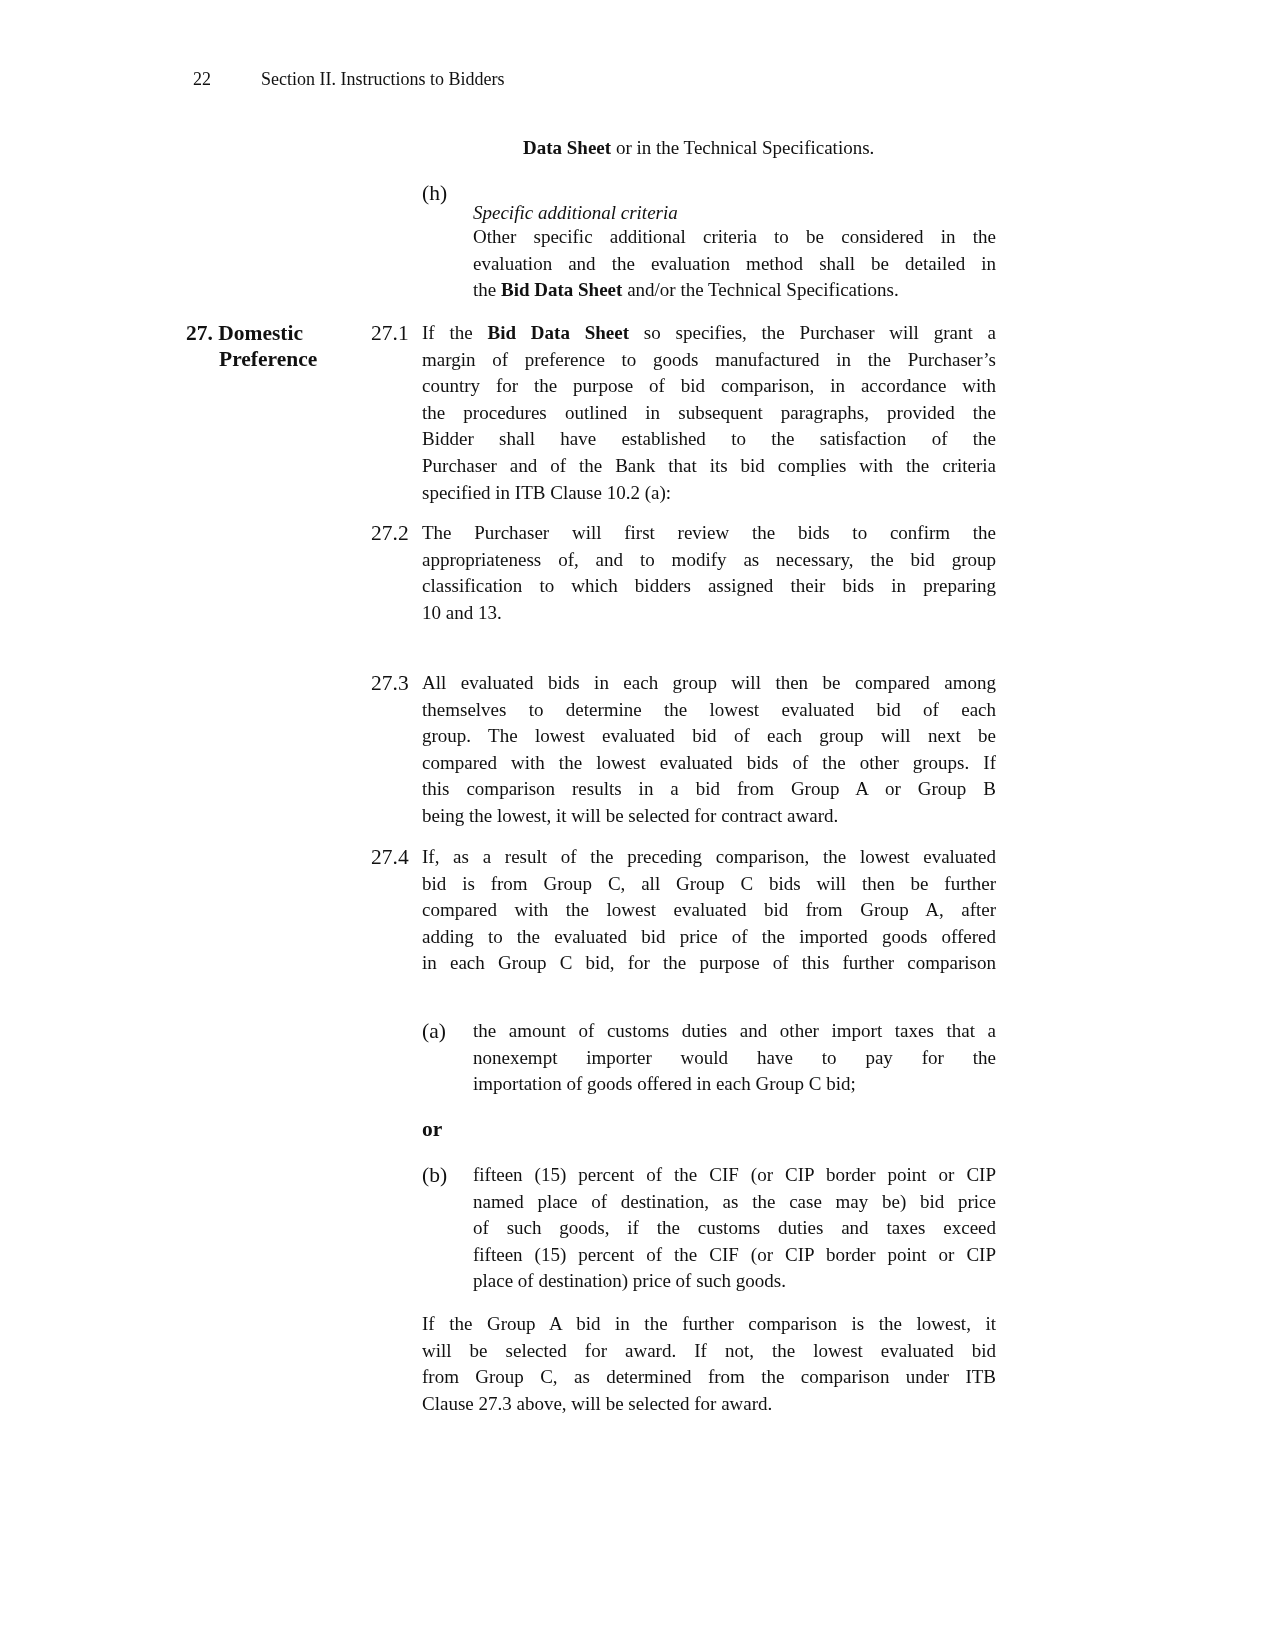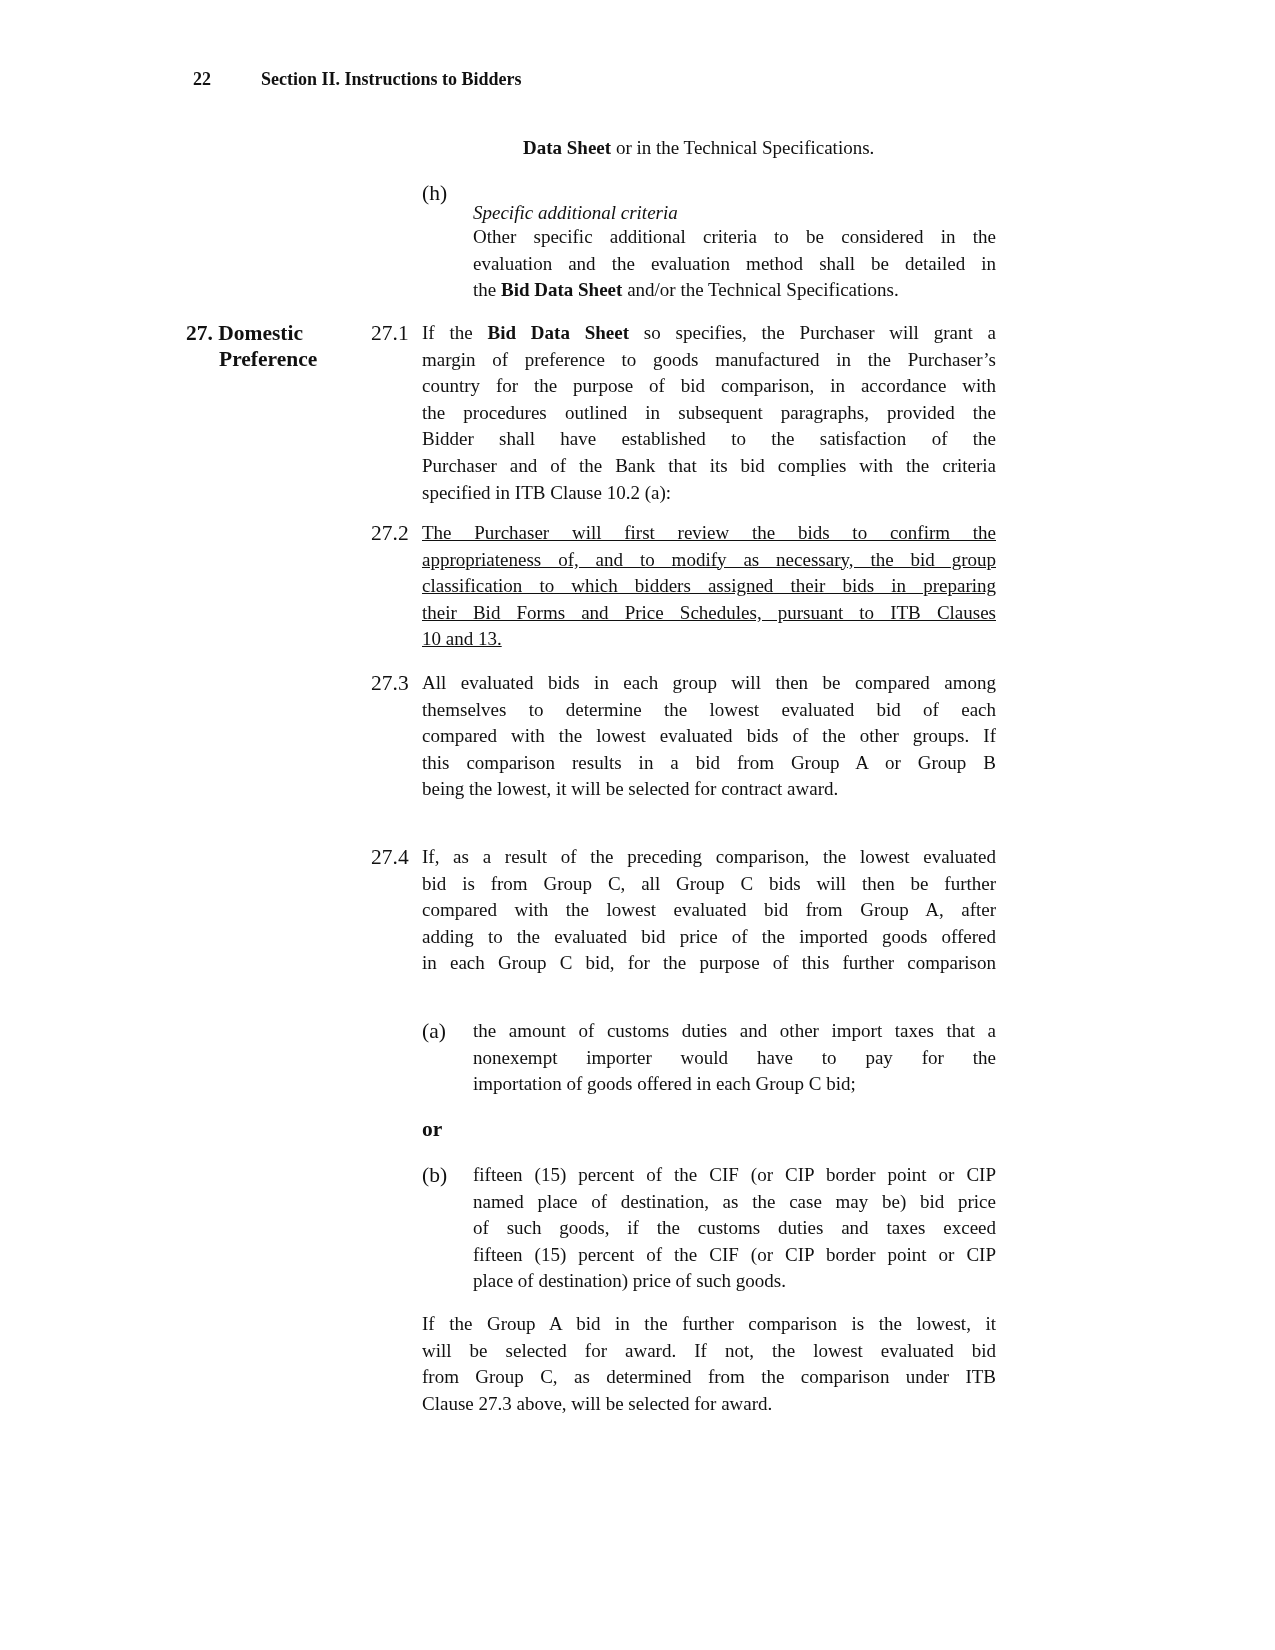--- a/index.html
+++ b/index.html
@@ -15,21 +15,20 @@
       color: #111111;
       overflow: hidden;
     }
     .abs { position: absolute; }
     .running-header {
       top: 68px;
       left: 193px;
       font-size: 18px;
       line-height: 22px;
       white-space: nowrap;
-      font-weight: bold;
     }
     .running-header .page-num { display: inline-block; width: 68px; }
     .body-text {
       font-size: 19px;
       line-height: 26.6px;
       text-align: justify;
       text-align-last: left;
     }
     .line { display: block; white-space: nowrap; }
     .jline { display: block; text-align: justify; text-align-last: justify; white-space: normal; height: 26.6px; overflow: hidden; }
@@ -76,32 +75,32 @@
   <span class="jline"><span>If the </span><b>Bid Data Sheet</b><span> so specifies, the Purchaser will grant a</span><span class="jfill" style="display: inline-block; width: 100%; height: 0px;"></span></span>
   <span class="jline">margin of preference to goods manufactured in the Purchaser’s<span class="jfill" style="display: inline-block; width: 100%; height: 0px;"></span></span>
   <span class="jline">country for the purpose of bid comparison, in accordance with<span class="jfill" style="display: inline-block; width: 100%; height: 0px;"></span></span>
   <span class="jline">the procedures outlined in subsequent paragraphs, provided the<span class="jfill" style="display: inline-block; width: 100%; height: 0px;"></span></span>
   <span class="jline">Bidder shall have established to the satisfaction of the<span class="jfill" style="display: inline-block; width: 100%; height: 0px;"></span></span>
   <span class="jline">Purchaser and of the Bank that its bid complies with the criteria<span class="jfill" style="display: inline-block; width: 100%; height: 0px;"></span></span>
   <span class="line">specified in ITB Clause 10.2 (a):</span>
 </div>
 
 <div class="abs clause-num" style="top:520px; left:371px;">27.2</div>
-<div class="abs body-text" style="top:520px; left:422px; width:574px;text-decoration:underline;">
+<div class="abs body-text" style="top:520px; left:422px; width:574px;">
   <span class="jline">The Purchaser will first review the bids to confirm the<span class="jfill" style="display: inline-block; width: 100%; height: 0px;"></span></span>
   <span class="jline">appropriateness of, and to modify as necessary, the bid group<span class="jfill" style="display: inline-block; width: 100%; height: 0px;"></span></span>
   <span class="jline">classification to which bidders assigned their bids in preparing<span class="jfill" style="display: inline-block; width: 100%; height: 0px;"></span></span>
-  <span class="jline">their Bid Forms and Price Schedules, pursuant to ITB Clauses<span class="jfill" style="display: inline-block; width: 100%; height: 0px;"></span></span>
   <span class="line">10 and 13.</span>
 </div>
 
 <div class="abs clause-num" style="top:670px; left:371px;">27.3</div>
 <div class="abs body-text" style="top:670px; left:422px; width:574px;">
   <span class="jline">All evaluated bids in each group will then be compared among<span class="jfill" style="display: inline-block; width: 100%; height: 0px;"></span></span>
   <span class="jline">themselves to determine the lowest evaluated bid of each<span class="jfill" style="display: inline-block; width: 100%; height: 0px;"></span></span>
+  <span class="jline">group. The lowest evaluated bid of each group will next be<span class="jfill" style="display: inline-block; width: 100%; height: 0px;"></span></span>
   <span class="jline">compared with the lowest evaluated bids of the other groups.  If<span class="jfill" style="display: inline-block; width: 100%; height: 0px;"></span></span>
   <span class="jline">this comparison results in a bid from Group A or Group B<span class="jfill" style="display: inline-block; width: 100%; height: 0px;"></span></span>
   <span class="line">being the lowest, it will be selected for contract award.</span>
 </div>
 
 <div class="abs clause-num" style="top:844px; left:371px;">27.4</div>
 <div class="abs body-text" style="top:844px; left:422px; width:574px;">
   <span class="jline">If, as a result of the preceding comparison, the lowest evaluated<span class="jfill" style="display: inline-block; width: 100%; height: 0px;"></span></span>
   <span class="jline">bid is from Group C, all Group C bids will then be further<span class="jfill" style="display: inline-block; width: 100%; height: 0px;"></span></span>
   <span class="jline">compared with the lowest evaluated bid from Group A, after<span class="jfill" style="display: inline-block; width: 100%; height: 0px;"></span></span>

